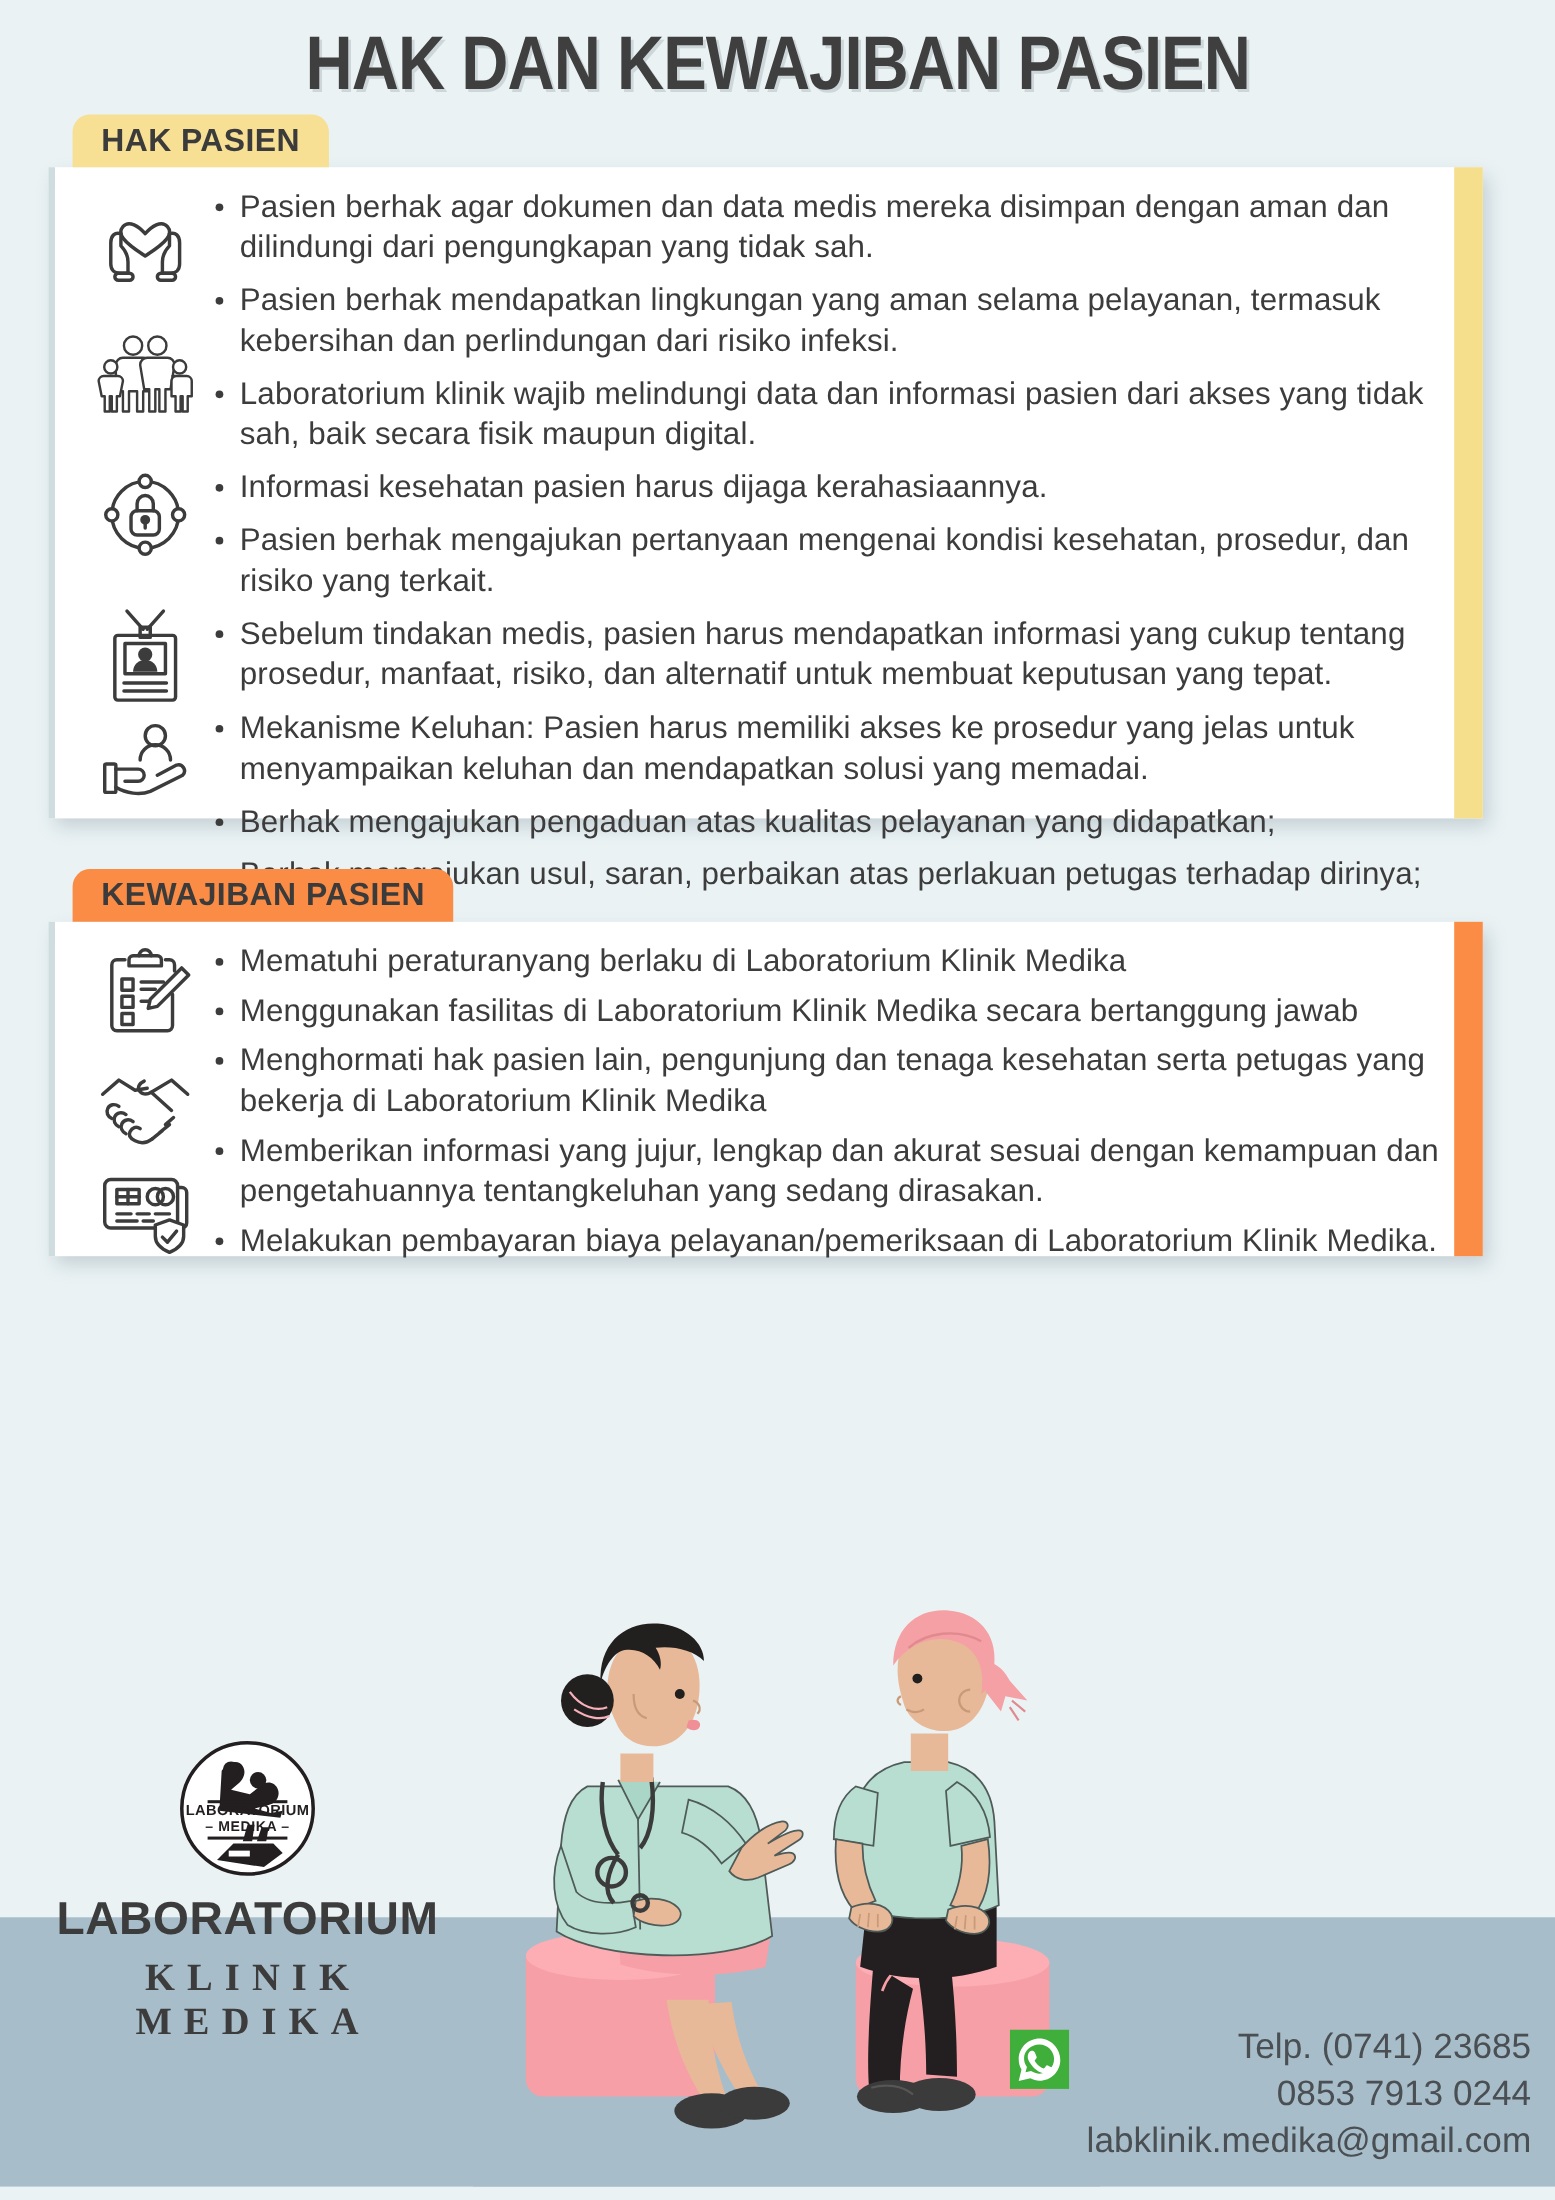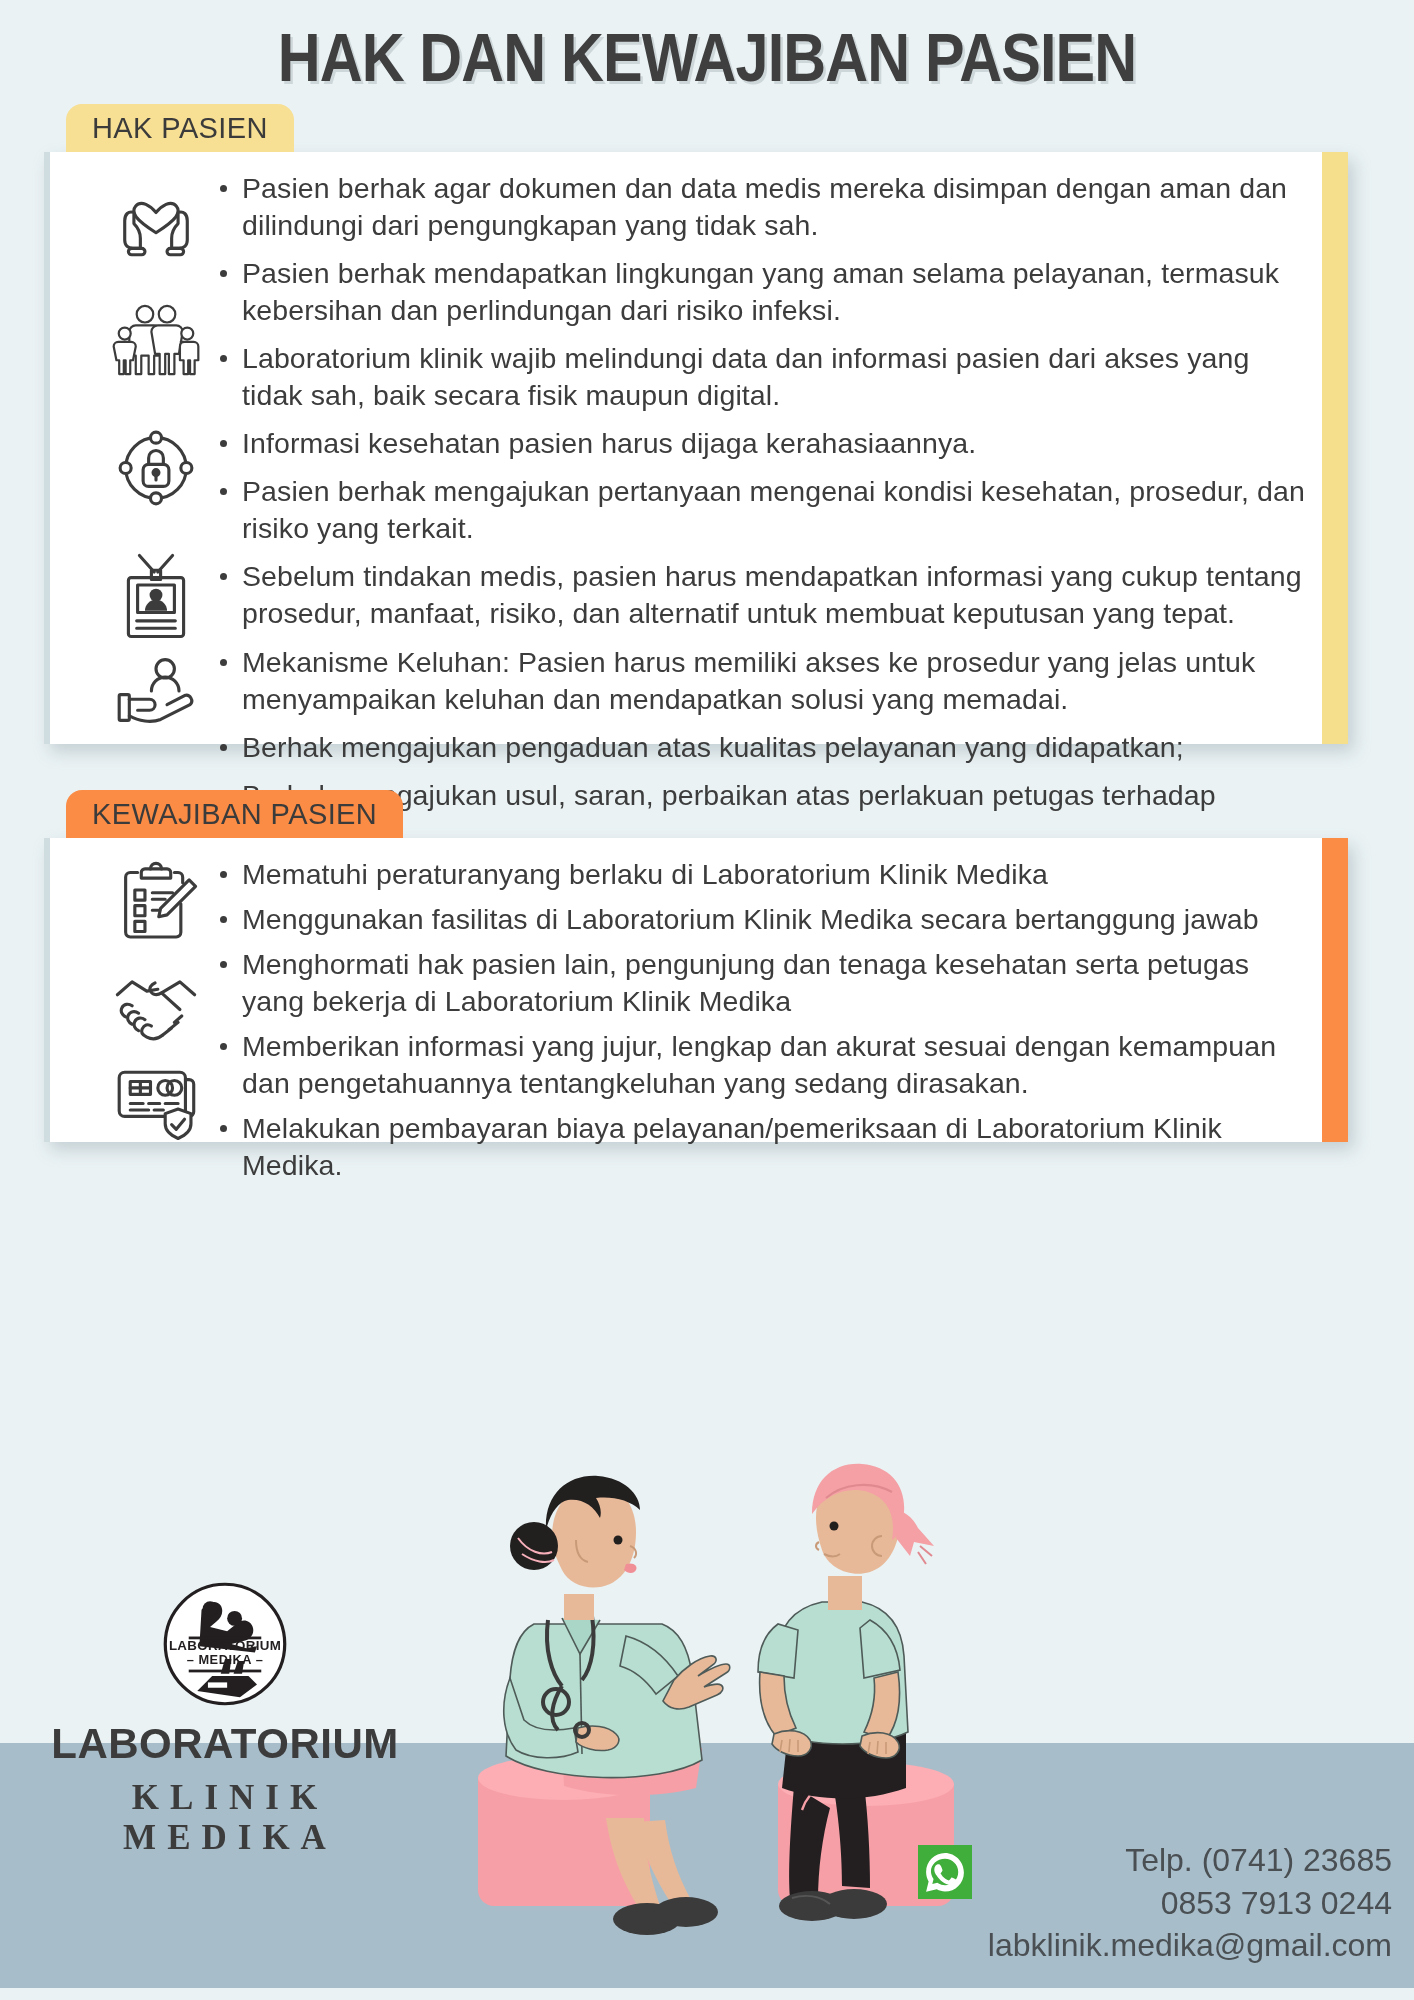--- a/index.html
+++ b/index.html
@@ -33,21 +33,21 @@
   }
 
   
   .tab {
     position: absolute;
     height: 48px;
     padding: 0 26px;
     display: flex; align-items: center;
     border-radius: 16px 16px 0 0;
     font-family: "Liberation Sans Narrow", "Liberation Sans", sans-serif;
-    font-weight: normal;
+    font-weight: bold;
     font-size: 29px;
     letter-spacing: 0.4px;
     color: #3b3b3b;
     white-space: nowrap;
     z-index: 4;
   }
   .tab-hak { left: 66px; top: 104px; background: #F7DF93; }
   .tab-kewajiban { left: 66px; top: 790px; background: #FA8C45; }
 
   
@@ -69,22 +69,21 @@
   .card-leftedge {
     position: absolute; left: 0; top: 0; width: 6px; height: 100%;
     background: #cfdde0;
   }
 
   
   .card-inner {
     position: absolute;
     inset: 0;
     display: flex;
-    padding: 14px 40px 10px 4px;
-    margin-left: 48px;
+    padding: 14px 40px 10px 28px;
   }
   .icon-col {
     width: 116px;
     flex: 0 0 116px;
     position: relative;
   }
   .icon-col .ic {
     position: absolute;
     left: 14px;
     width: 92px; height: 92px;

